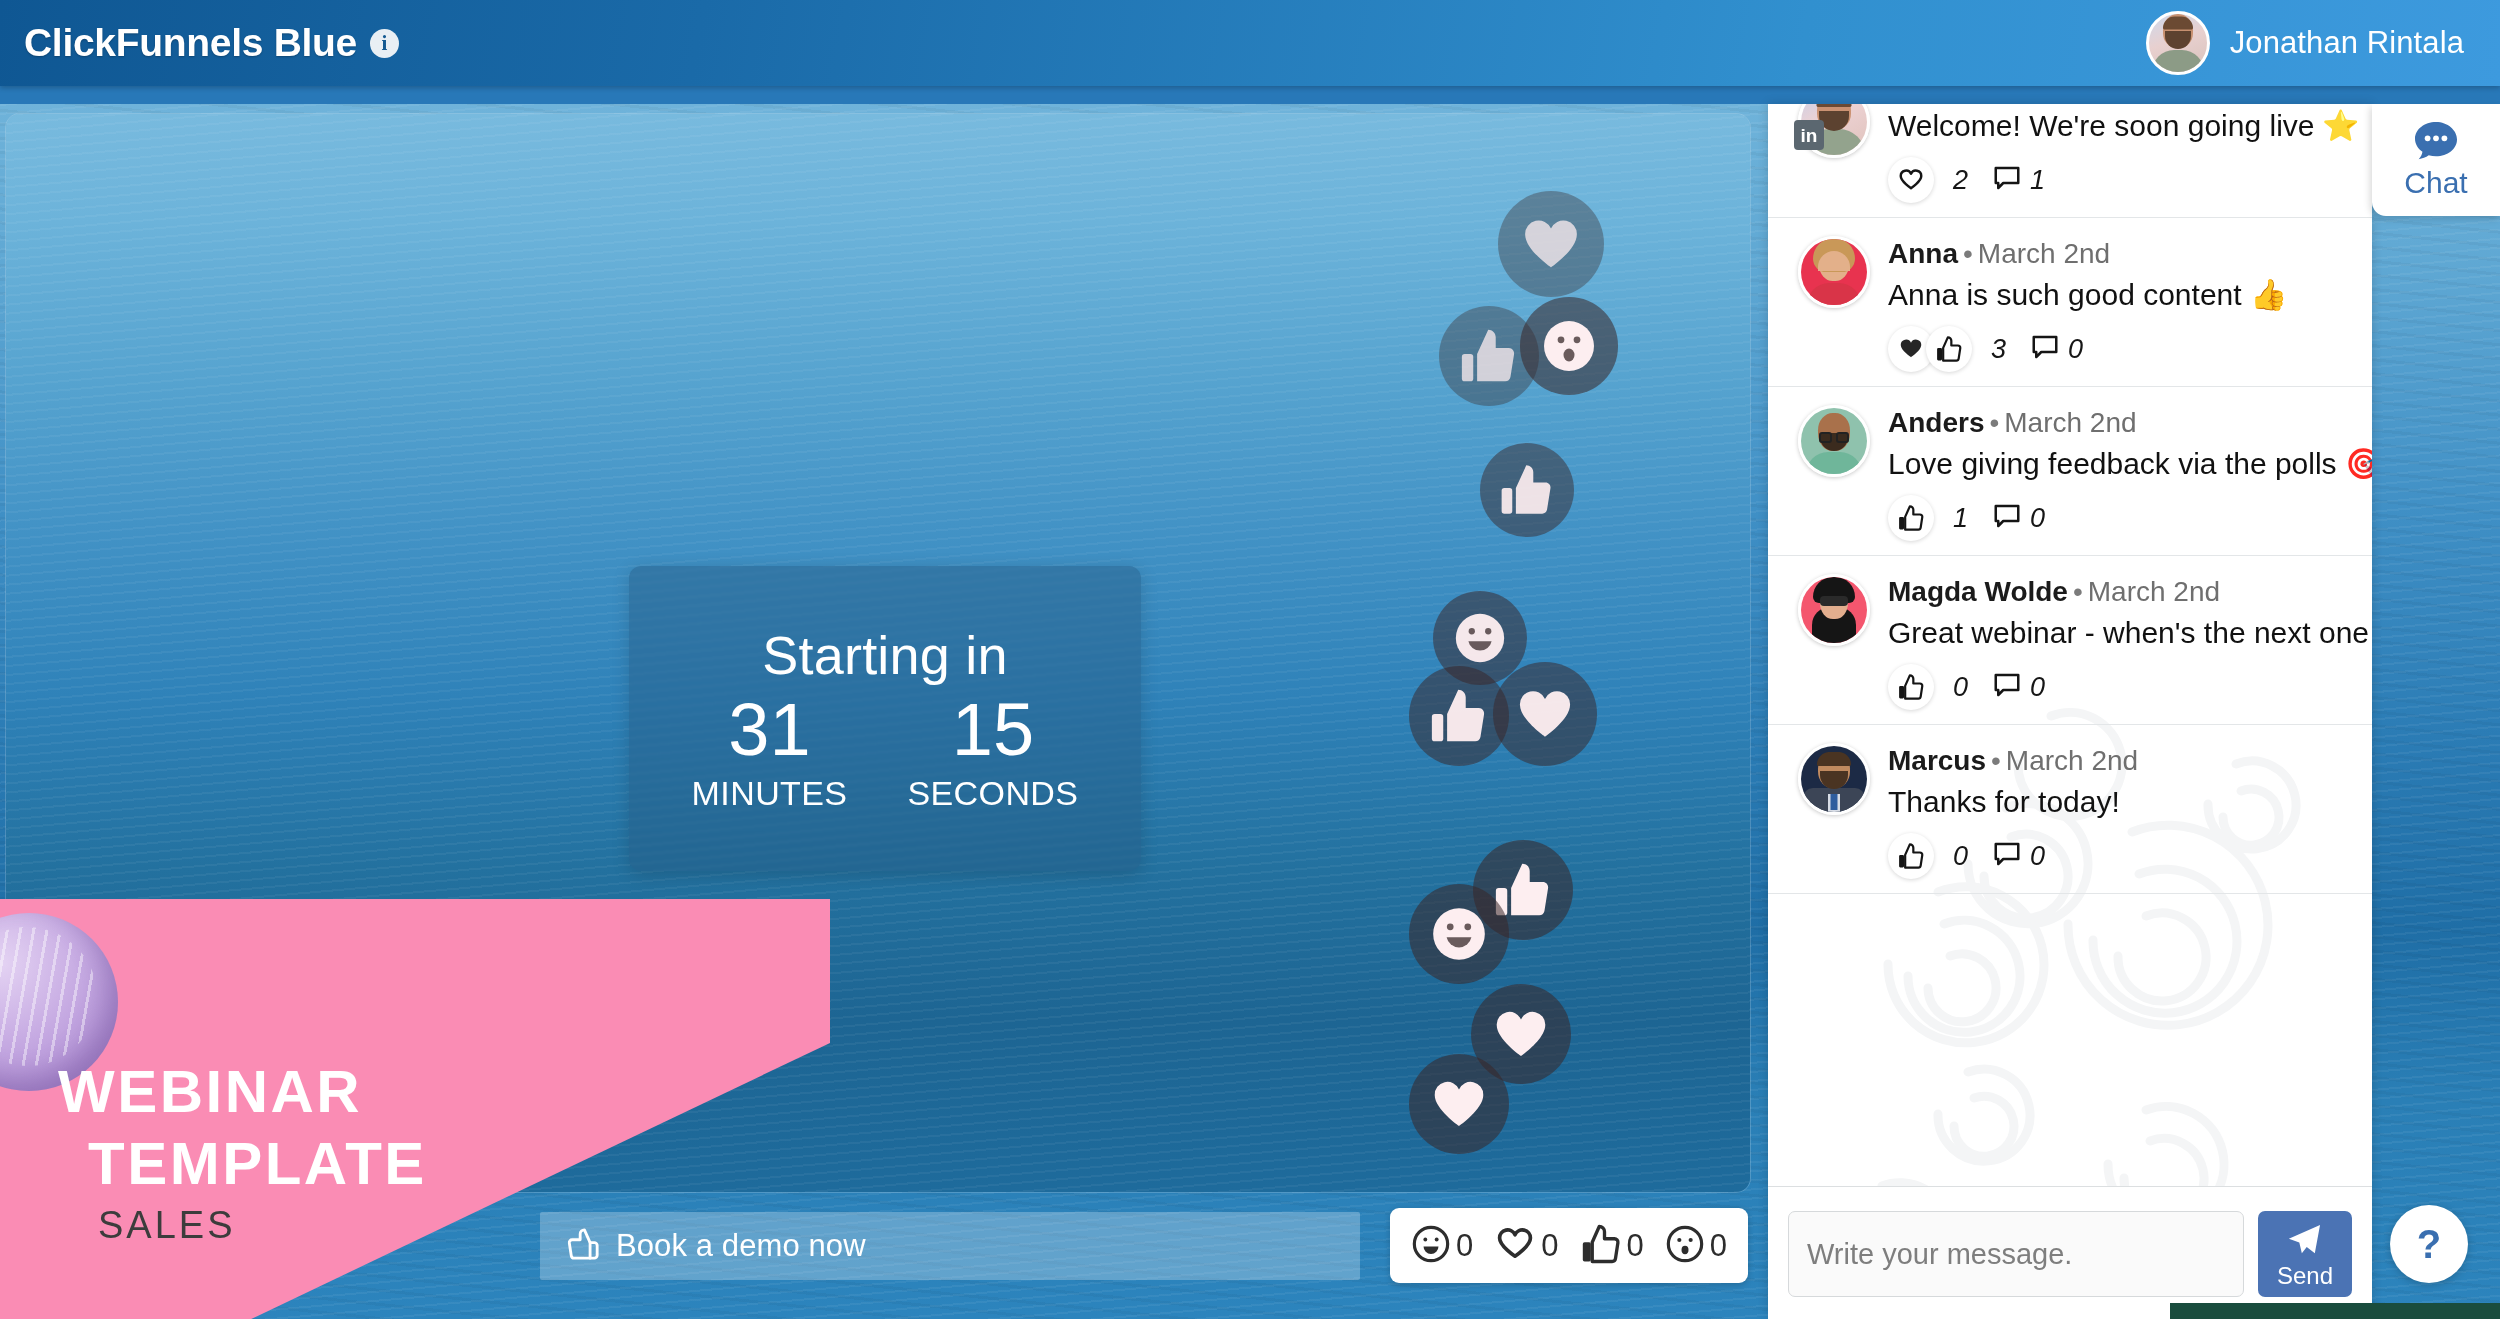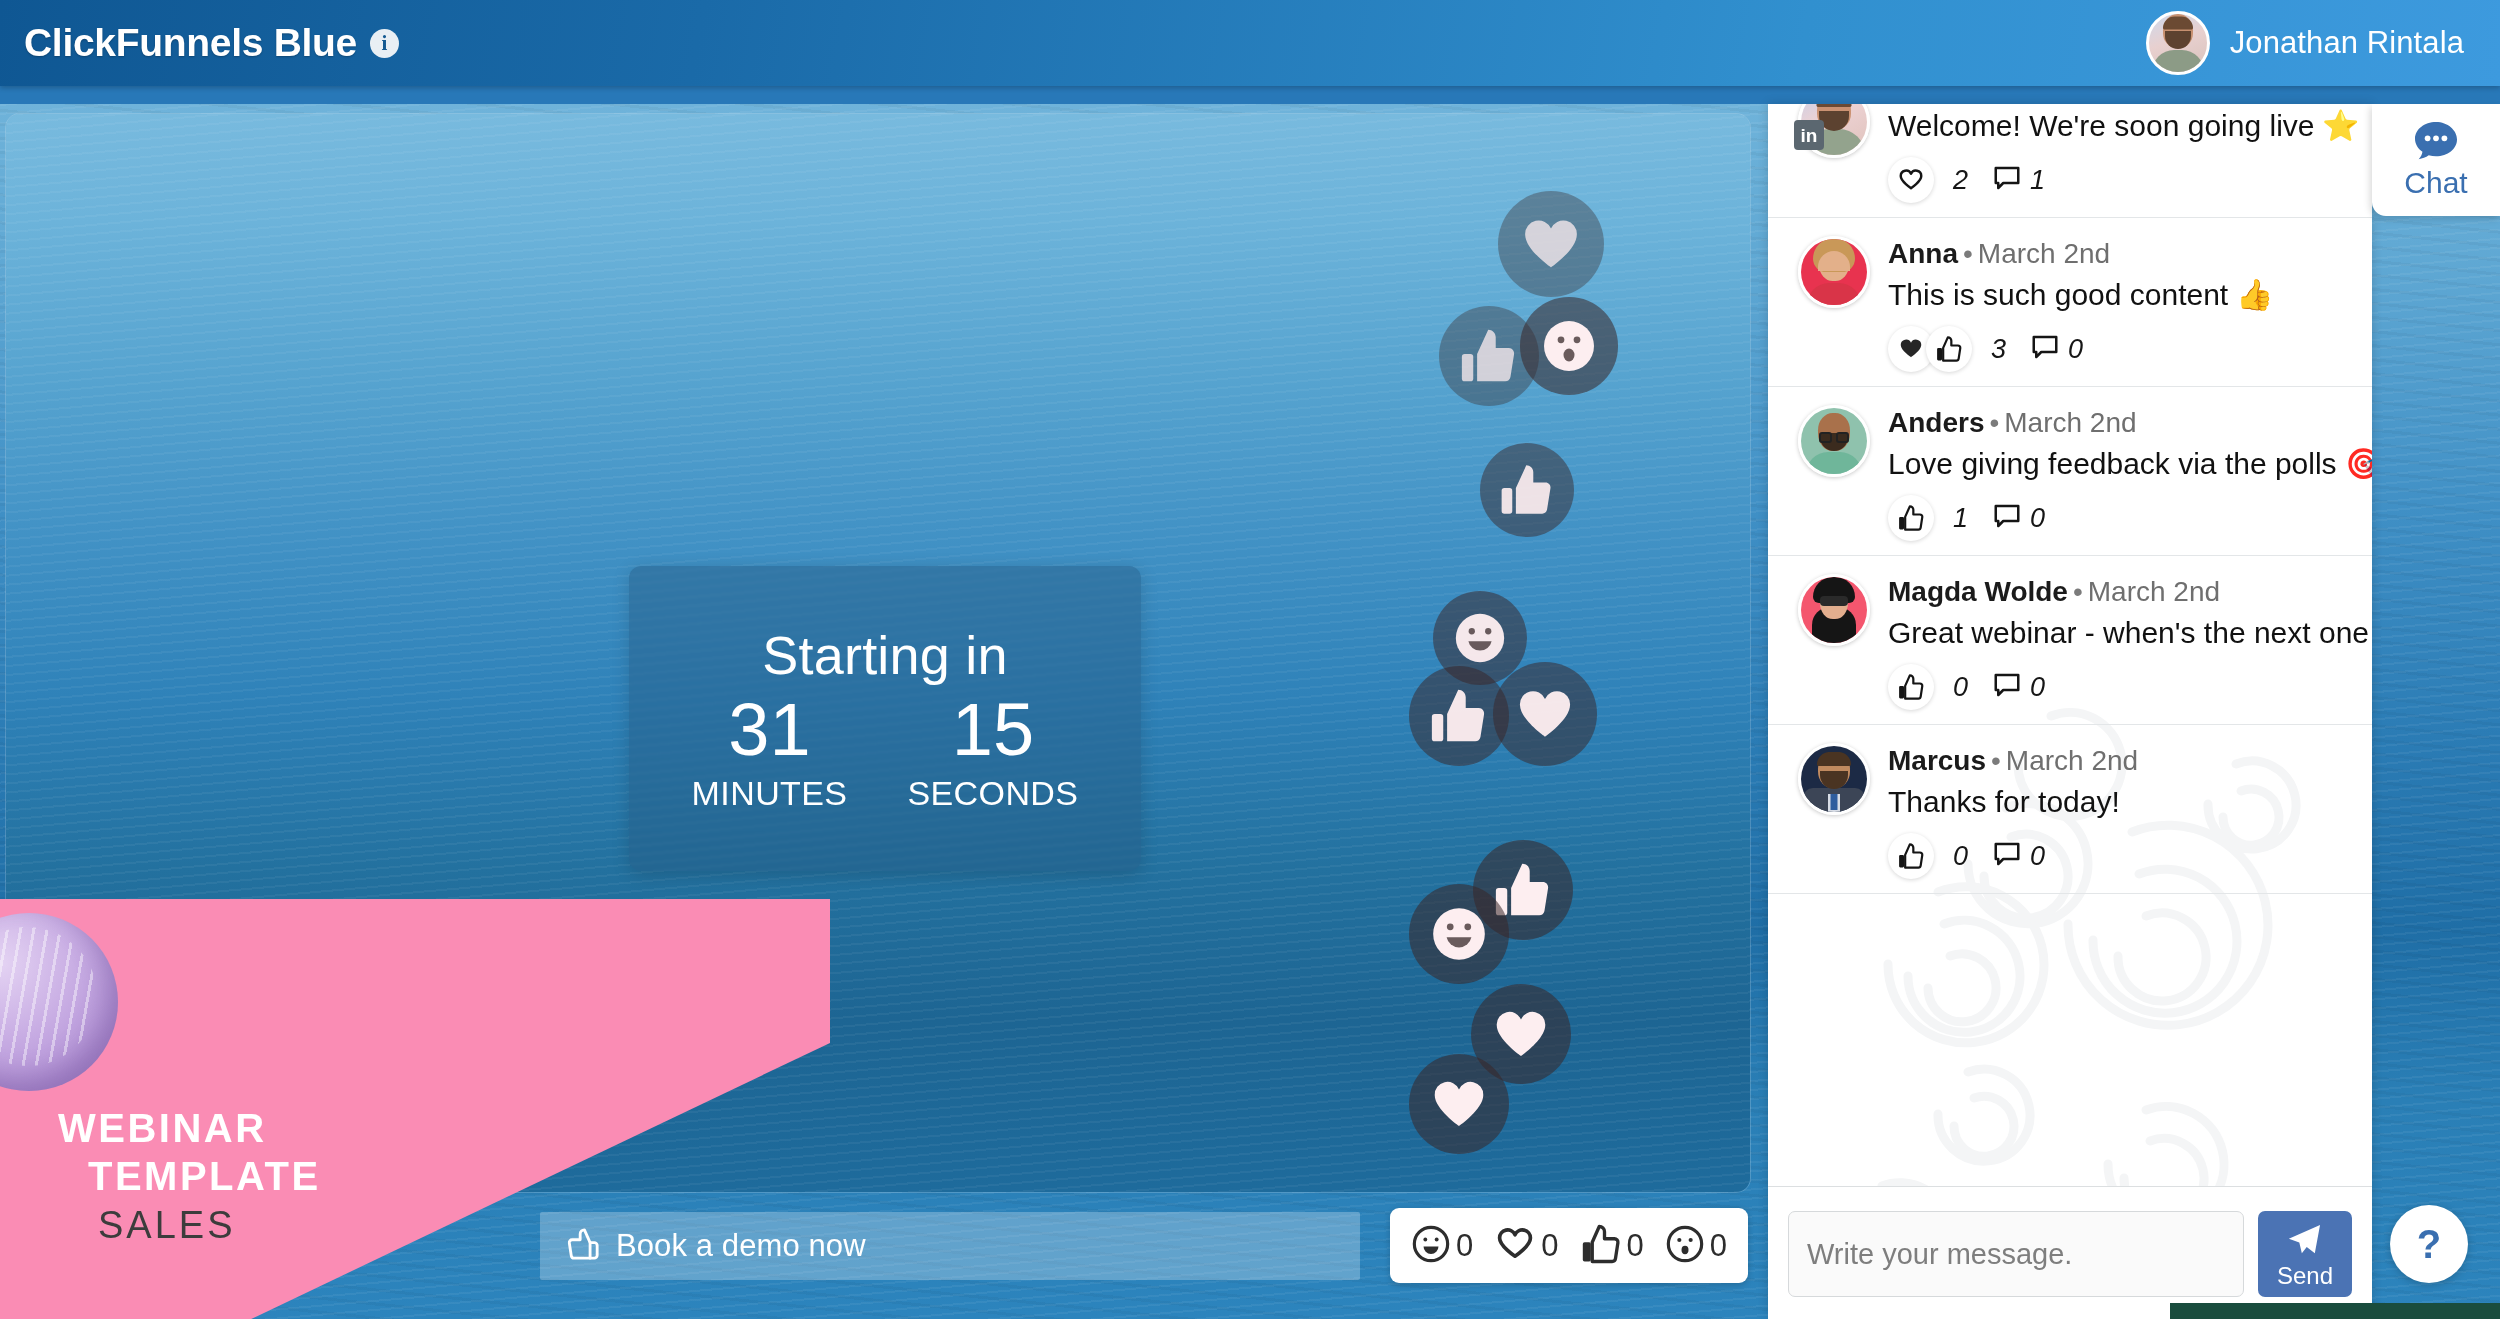--- a/index.html
+++ b/index.html
@@ -204,21 +204,21 @@
     background:
       repeating-linear-gradient(92deg, rgba(255,255,255,.42) 0 3px, rgba(255,255,255,0) 3px 13px);
     border-radius: 50%;
     transform: rotate(8deg);
   }
   .tpl-text {
     position: absolute; left: 58px; bottom: 72px;
     text-align: left; pointer-events: none;
   }
   .tpl-l1, .tpl-l2 {
-    color: #ffffff; font-weight: bold; font-size: 40px;
+    color: #ffffff; font-weight: bold; font-size: 60px;
     letter-spacing: 2.5px; line-height: 1.2;
   }
   .tpl-l2 { padding-left: 30px; }
   .tpl-l3 {
     color: #3c3c3c; font-size: 38px; letter-spacing: 3px;
     padding-left: 40px; margin-top: 4px;
   }
 
   
   .chat-panel {
@@ -620,21 +620,21 @@
           <div class="inner">
             <div style="position:absolute;inset:0;background:#e8334f"></div>
             <div style="position:absolute;left:50%;bottom:-4px;transform:translateX(-50%);width:54px;height:26px;border-radius:22px 22px 0 0;background:#d93448"></div>
             <div style="position:absolute;left:50%;top:36%;transform:translate(-50%,-50%);width:30px;height:36px;border-radius:46%;background:#e3b08a"></div>
             <div style="position:absolute;left:50%;top:24%;transform:translate(-50%,-50%);width:42px;height:34px;border-radius:22px 22px 14px 14px;background:#c99858"></div>
             <div style="position:absolute;left:50%;top:34%;transform:translate(-50%,-50%);width:32px;height:20px;border-radius:16px 16px 0 0;background:#e3b08a"></div>
           </div>
         </div>
         <div class="msg-body">
           <div class="msg-meta"><span class="msg-author">Anna</span><span class="msg-dot">•</span><span class="msg-date">March 2nd</span></div>
-          <div class="msg-text">This is such good content 👍</div>
+          <div class="msg-text">Anna is such good content 👍</div>
           <div class="msg-actions">
             <span class="act">
               <span class="act-pills">
                 <span class="pill">
                   <svg width="28" height="28" viewBox="0 0 24 24" fill="#262626">
                     <path d="M20.8 8.6c0 4.6-8.8 10.4-8.8 10.4S3.2 13.2 3.2 8.6a4.6 4.6 0 0 1 8.8-1.9 4.6 4.6 0 0 1 8.8 1.9z"></path>
                   </svg>
                 </span>
                 <span class="pill">
                   <svg width="28" height="28" viewBox="0 0 24 24" fill="none" stroke="#151515" stroke-width="1.9" stroke-linecap="round" stroke-linejoin="round">

